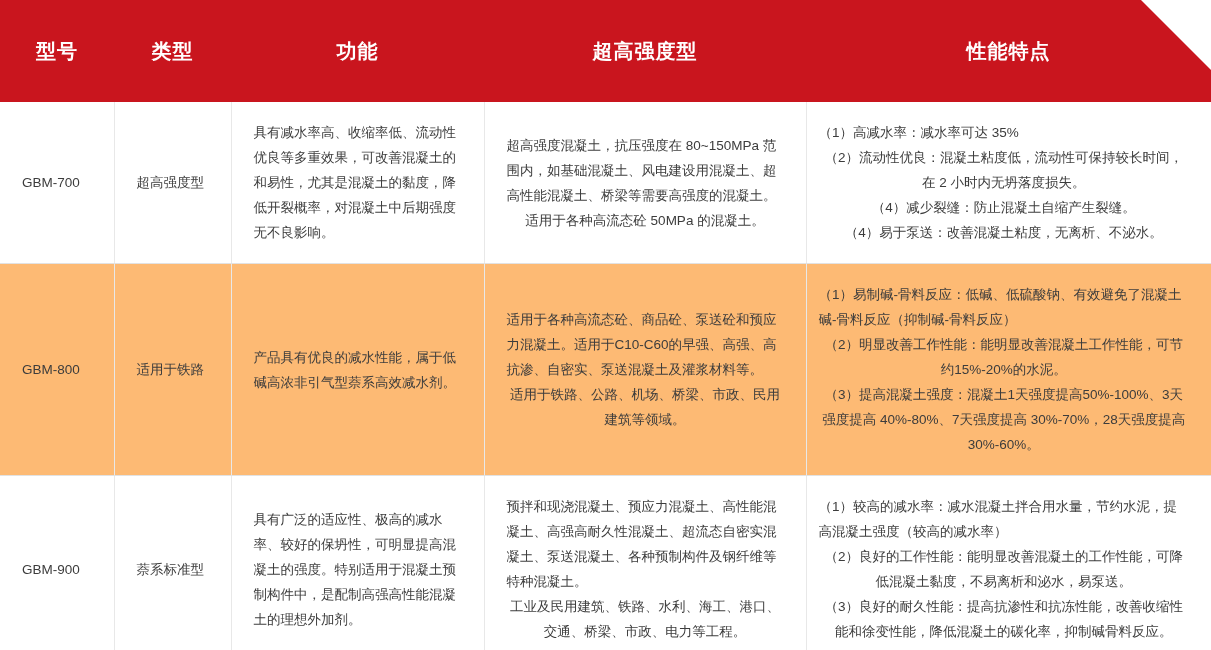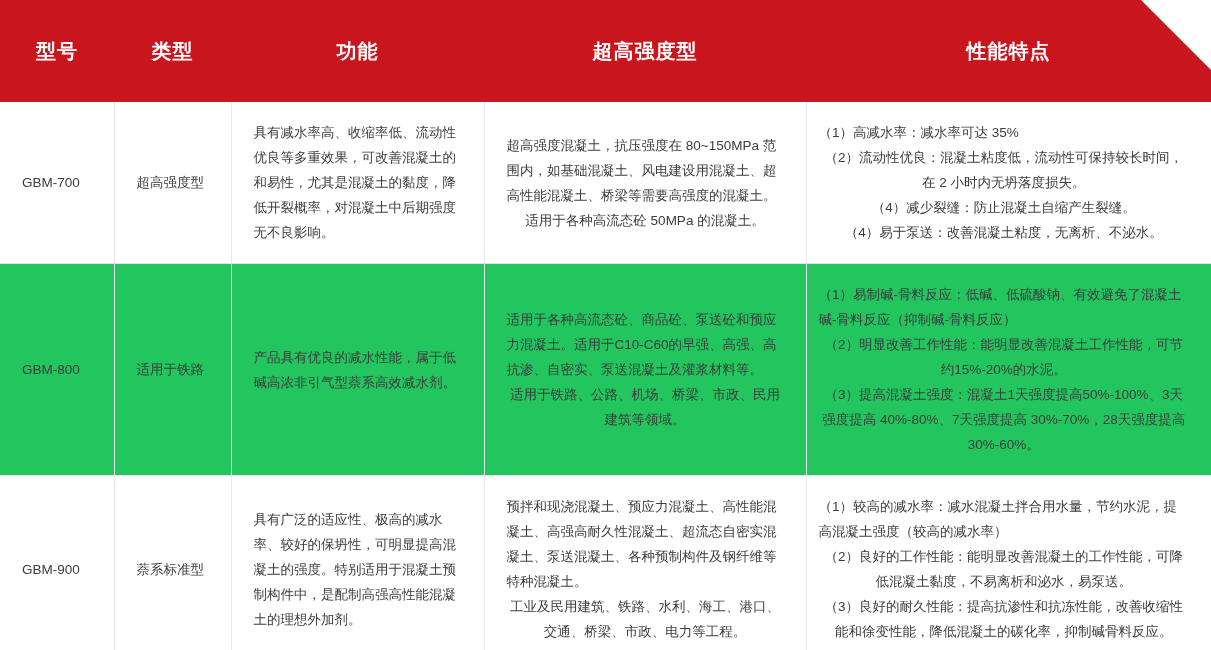--- a/index.html
+++ b/index.html
@@ -52,21 +52,21 @@
     line-height: 25px;
     color: #3c3c3c;
     vertical-align: middle;
     padding: 18px 22px;
   }
   table.spec td:last-child {
     border-right: none;
     padding-left: 12px;
   }
   tr.row-alt td {
-    background: #22c55e;
+    background: #fdba74;
   }
   tr.row-plain td {
     background: #ffffff;
   }
   td.c-model, td.c-type {
     font-size: 14px;
     color: #3c3c3c;
     padding: 18px 6px;
   }
   .cell-para {

